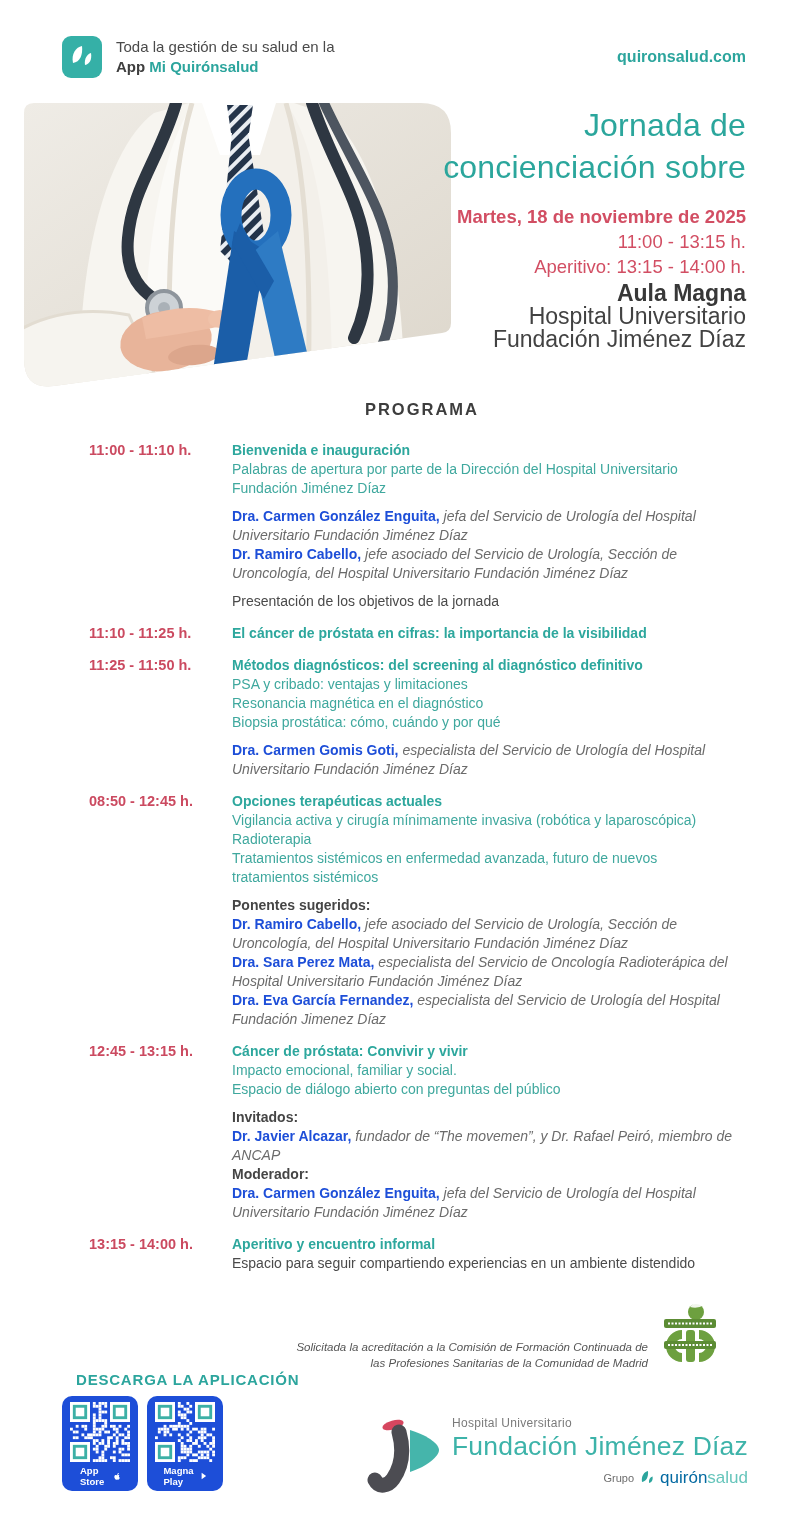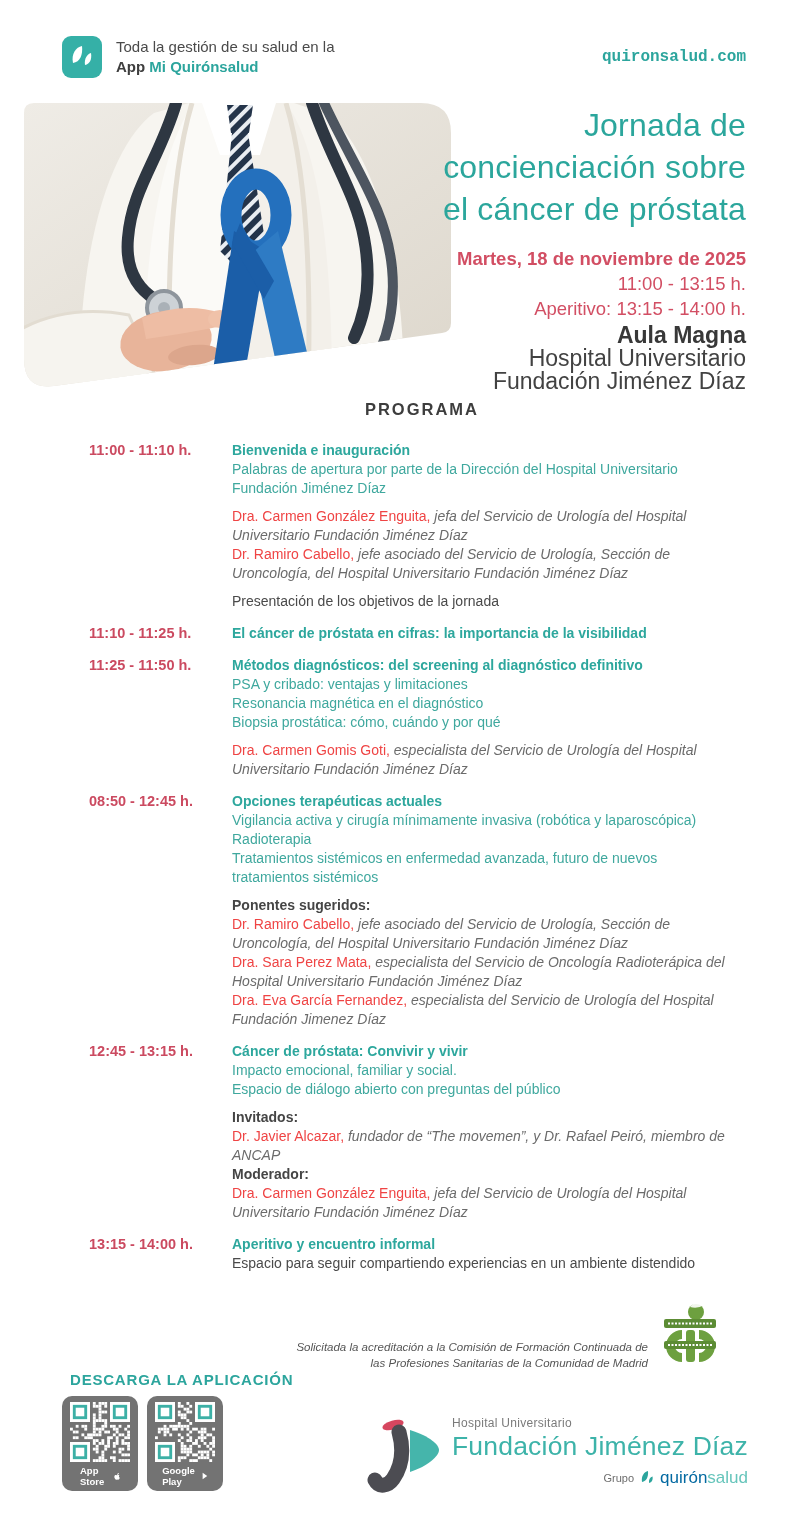--- a/index.html
+++ b/index.html
@@ -6,21 +6,21 @@
   html,body { background:#ffffff; }
   body { font-family:"Liberation Sans", sans-serif; }
   .page { position:relative; width:752px; height:1523px; margin:0 auto; background:#fff; overflow:hidden; }
 
   
   .header { position:absolute; top:36px; left:38px; right:30px; display:flex; align-items:center; }
   .app-badge { width:40px; height:42px; border-radius:9px; background:#35b0a7; display:flex; align-items:center; justify-content:center; }
   .tagline { margin-left:14px; font-size:15px; line-height:20px; color:#4a4a4a; }
   .tagline .b { font-weight:bold; color:#3f3f3f; }
   .tagline .brand { font-weight:bold; color:#2ca59d; }
-  .site { margin-left:auto; font-weight:bold; font-size:16px; color:#2ca59d; text-decoration:none;font-family:Liberation Mono, monospace; }
+  .site { margin-left:auto; font-weight:bold; font-size:16px; color:#2ca59d; text-decoration:none; }
 
   
   .hero-photo { position:absolute; left:0; top:103px; width:427px; height:287px; }
   .hero-text { position:absolute; top:104px; right:30px; width:420px; text-align:right; }
   .hero-title { color:#2ba69c; font-size:32px; line-height:42px; font-weight:normal; letter-spacing:.2px; }
   .hero-date { margin-top:16px; color:#d24e63; font-size:18.5px; line-height:25px; }
   .hero-date .d { font-weight:bold; }
   .hero-venue { margin-top:3px; color:#424242; font-size:23px; line-height:23px; }
   .hero-venue .room { font-weight:bold; color:#383838; }
 
@@ -29,33 +29,33 @@
               font-size:16.5px; font-weight:bold; letter-spacing:2px; color:#3d3d3d;padding-left:44px; }
   .program { position:absolute; top:441px; left:0; width:100%; }
   .row { display:flex; padding:0 42px 0 65px; margin-bottom:13px; }
   .time { flex:none; width:143px; color:#cb4a60; font-weight:bold; font-size:14.5px; line-height:19px; }
   .content { flex:1; max-width:560px; font-size:14px; line-height:19px; }
   .t-title { color:#2da79d; font-weight:bold; }
   .t-line { color:#3fa89e; }
   .block { margin-top:9px; }
   .dark { color:#4a4a4a; }
   .lbl { font-weight:bold; color:#454545; }
-  .sp-name { font-weight:normal; color:#ef4444; }
+  .sp-name { font-weight:bold; color:#1d4ed8; }
   .sp-role { font-style:italic; color:#6b6b6b; }
 
   
   .accr-text { position:absolute; top:1339px; right:128px; width:430px; text-align:right;
                font-style:italic; font-size:11.5px; line-height:16px; color:#555; }
   .accr-logo { position:absolute; top:1303px; right:56px; }
 
   
-  .dl-head { position:absolute; left:46px; top:1371px; color:#2ca59d; font-weight:bold;
+  .dl-head { position:absolute; left:52px; top:1371px; color:#2ca59d; font-weight:bold;
              font-size:15px; letter-spacing:.8px; }
   .qr-row { position:absolute; left:38px; top:1396px; display:flex; gap:9px; }
-  .qr-tile { width:76px; height:95px; background:#737373; border-radius:10px; padding:6px 18px 4px;
+  .qr-tile { width:76px; height:95px; background:#1d4ed8; border-radius:10px; padding:6px 18px 4px;
              display:flex; flex-direction:column; align-items:center; cursor:pointer; }
   .qr-label { margin-top:3px; color:#fff; font-weight:bold; font-size:9.5px; display:flex; align-items:center; gap:4px; }
   .fjd { position:absolute; right:28px; top:1416px; display:flex; align-items:flex-start; }
   .fjd-texts { margin-left:12px; }
   .fjd-hu { font-size:12px; color:#7a7a7a; letter-spacing:.3px; }
   .fjd-name { font-size:26.5px; color:#3db3a9; margin-top:1px; letter-spacing:.2px; }
   .fjd-group { margin-top:6px; display:flex; align-items:center; justify-content:flex-end; gap:6px; }
   .fjd-grupo { font-size:11px; color:#6d6d6d; }
   .q1 { font-size:17px; color:#0369a1; }
   .q2 { font-size:17px; color:#66c5bb; }
@@ -127,21 +127,20 @@
       <path d="M210,128 L186,287 L218,287 L242,148 Z" fill="#1b5ea8"></path>
       <path d="M254,128 L292,287 L258,287 L228,150 Z" fill="#2e7bc4"></path>
       <path d="M216,120 L250,178 L240,196 L208,140 Z" fill="#1b5ea8"></path>
     </g>
   </svg>
 
   <div class="hero-text">
     <div class="hero-title">
       <div>Jornada de</div>
       <div>concienciación sobre</div>
-      <div>el cáncer de próstata</div>
     </div>
     <div class="hero-date">
       <div class="d">Martes, 18 de noviembre de 2025</div>
       <div>11:00 - 13:15 h.</div>
       <div>Aperitivo: 13:15 - 14:00 h.</div>
     </div>
     <div class="hero-venue">
       <div class="room">Aula Magna</div>
       <div>Hospital Universitario</div>
       <div>Fundación Jiménez Díaz</div>
@@ -523,21 +522,21 @@
           <rect x="1" y="1" width="5" height="5" fill="#3cb0a6"></rect>
           <rect x="2" y="2" width="3" height="3" fill="#fff"></rect>
           <rect x="14" y="0" width="7" height="7" fill="#fff"></rect>
           <rect x="15" y="1" width="5" height="5" fill="#3cb0a6"></rect>
           <rect x="16" y="2" width="3" height="3" fill="#fff"></rect>
           <rect x="0" y="14" width="7" height="7" fill="#fff"></rect>
           <rect x="1" y="15" width="5" height="5" fill="#3cb0a6"></rect>
           <rect x="2" y="16" width="3" height="3" fill="#fff"></rect>
         </svg>
       <div class="qr-label">
-        <span>Google Play</span>
+        <span>Magna Play</span>
         <svg width="9" height="10" viewBox="0 0 9 10">
           <path d="M1,0 L8,5 L1,10 Z" fill="#fff"></path>
         </svg>
       </div>
     </div>
   </div>
 
   <div class="fjd">
     <svg width="74" height="80" viewBox="0 0 74 80">
       <ellipse cx="27" cy="9" rx="11" ry="4.5" transform="rotate(-16 27 9)" fill="#d6465f"></ellipse>

